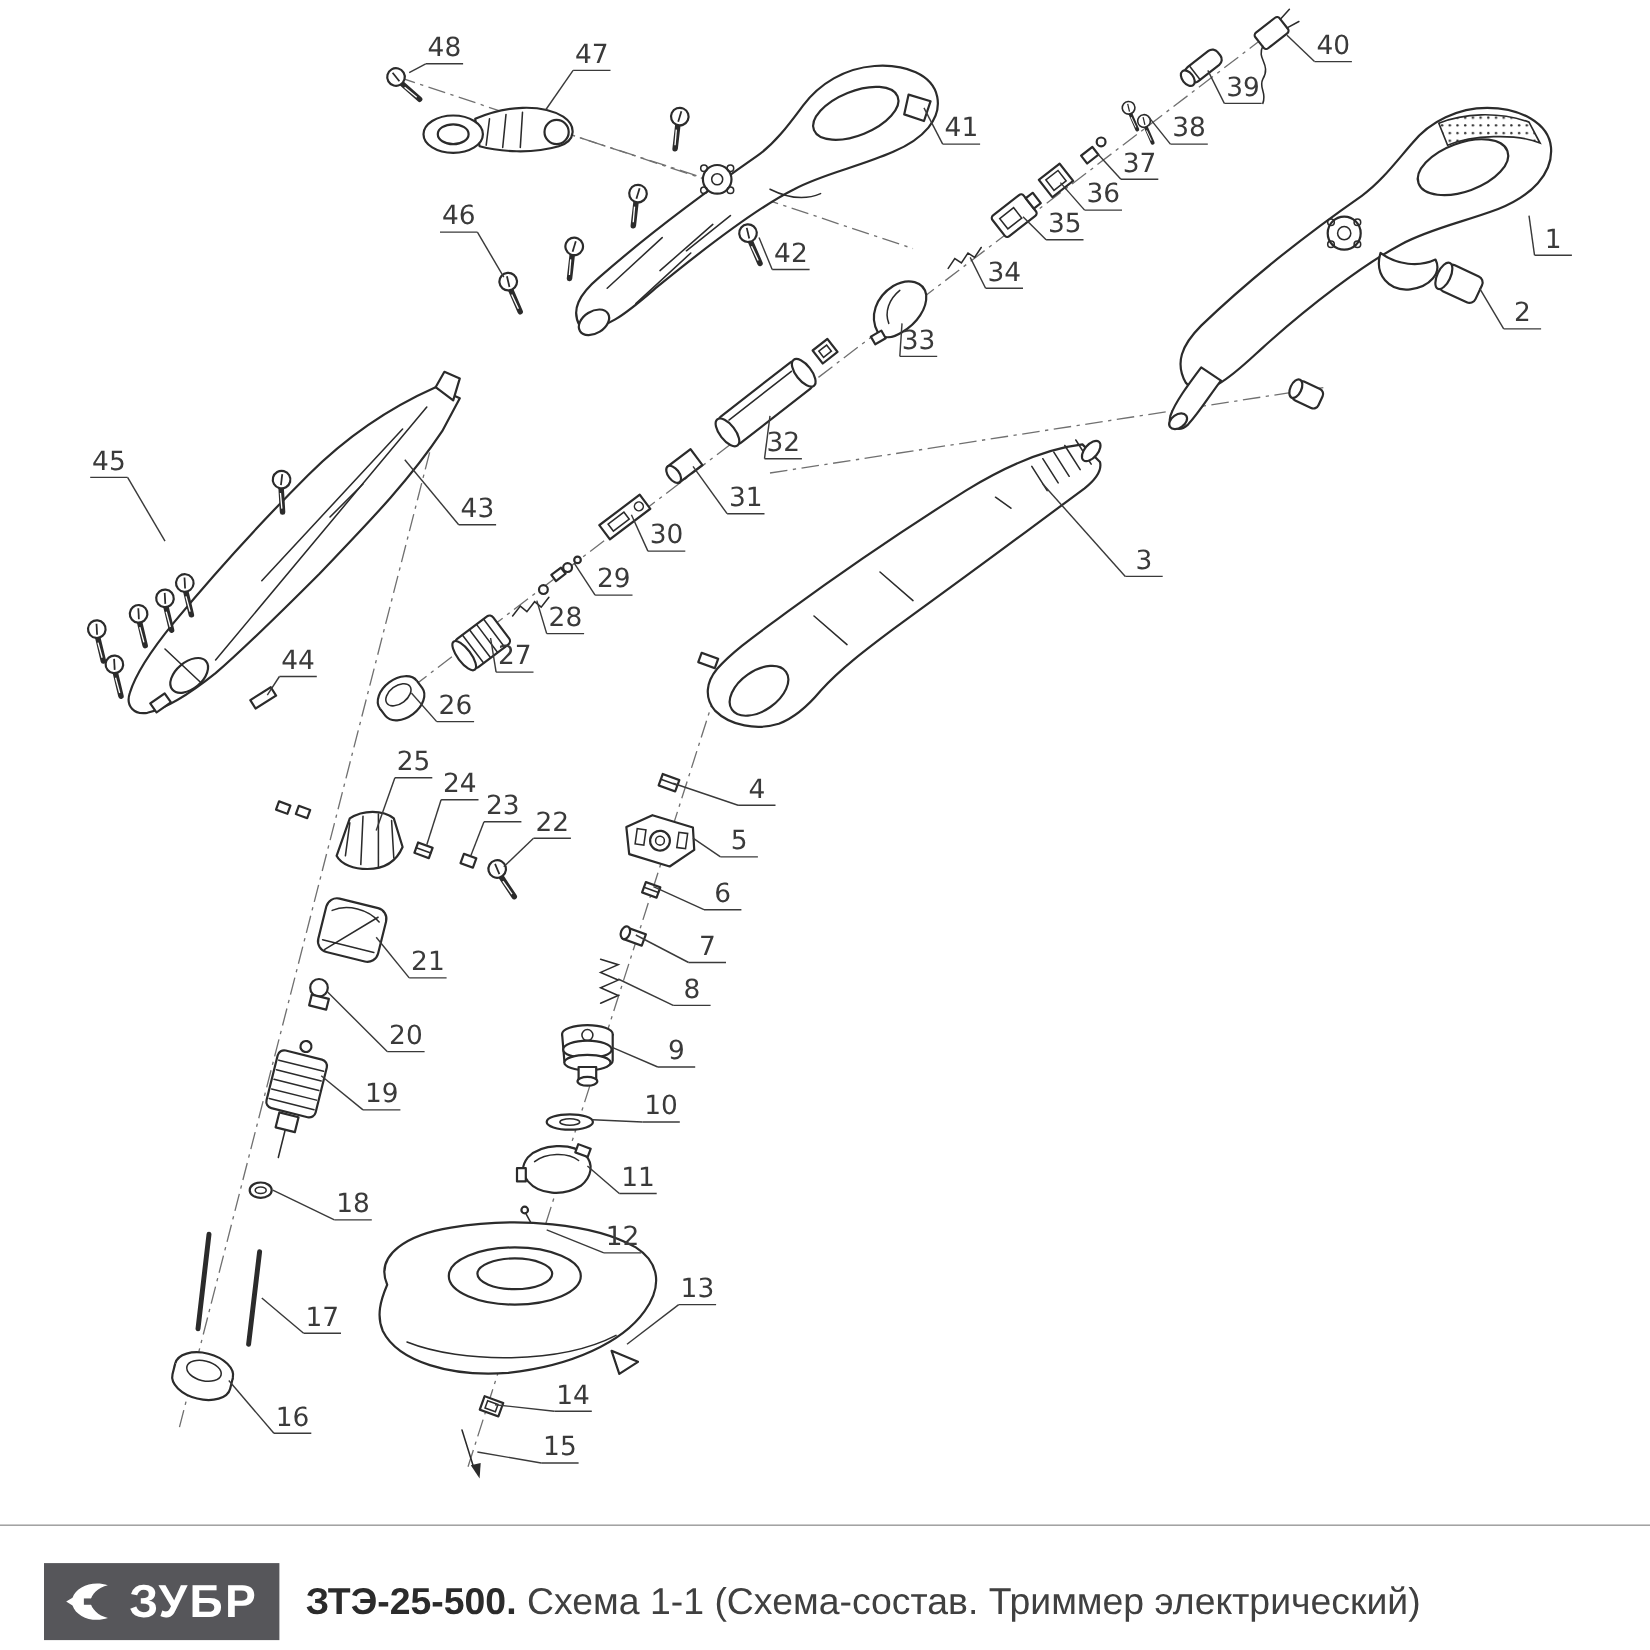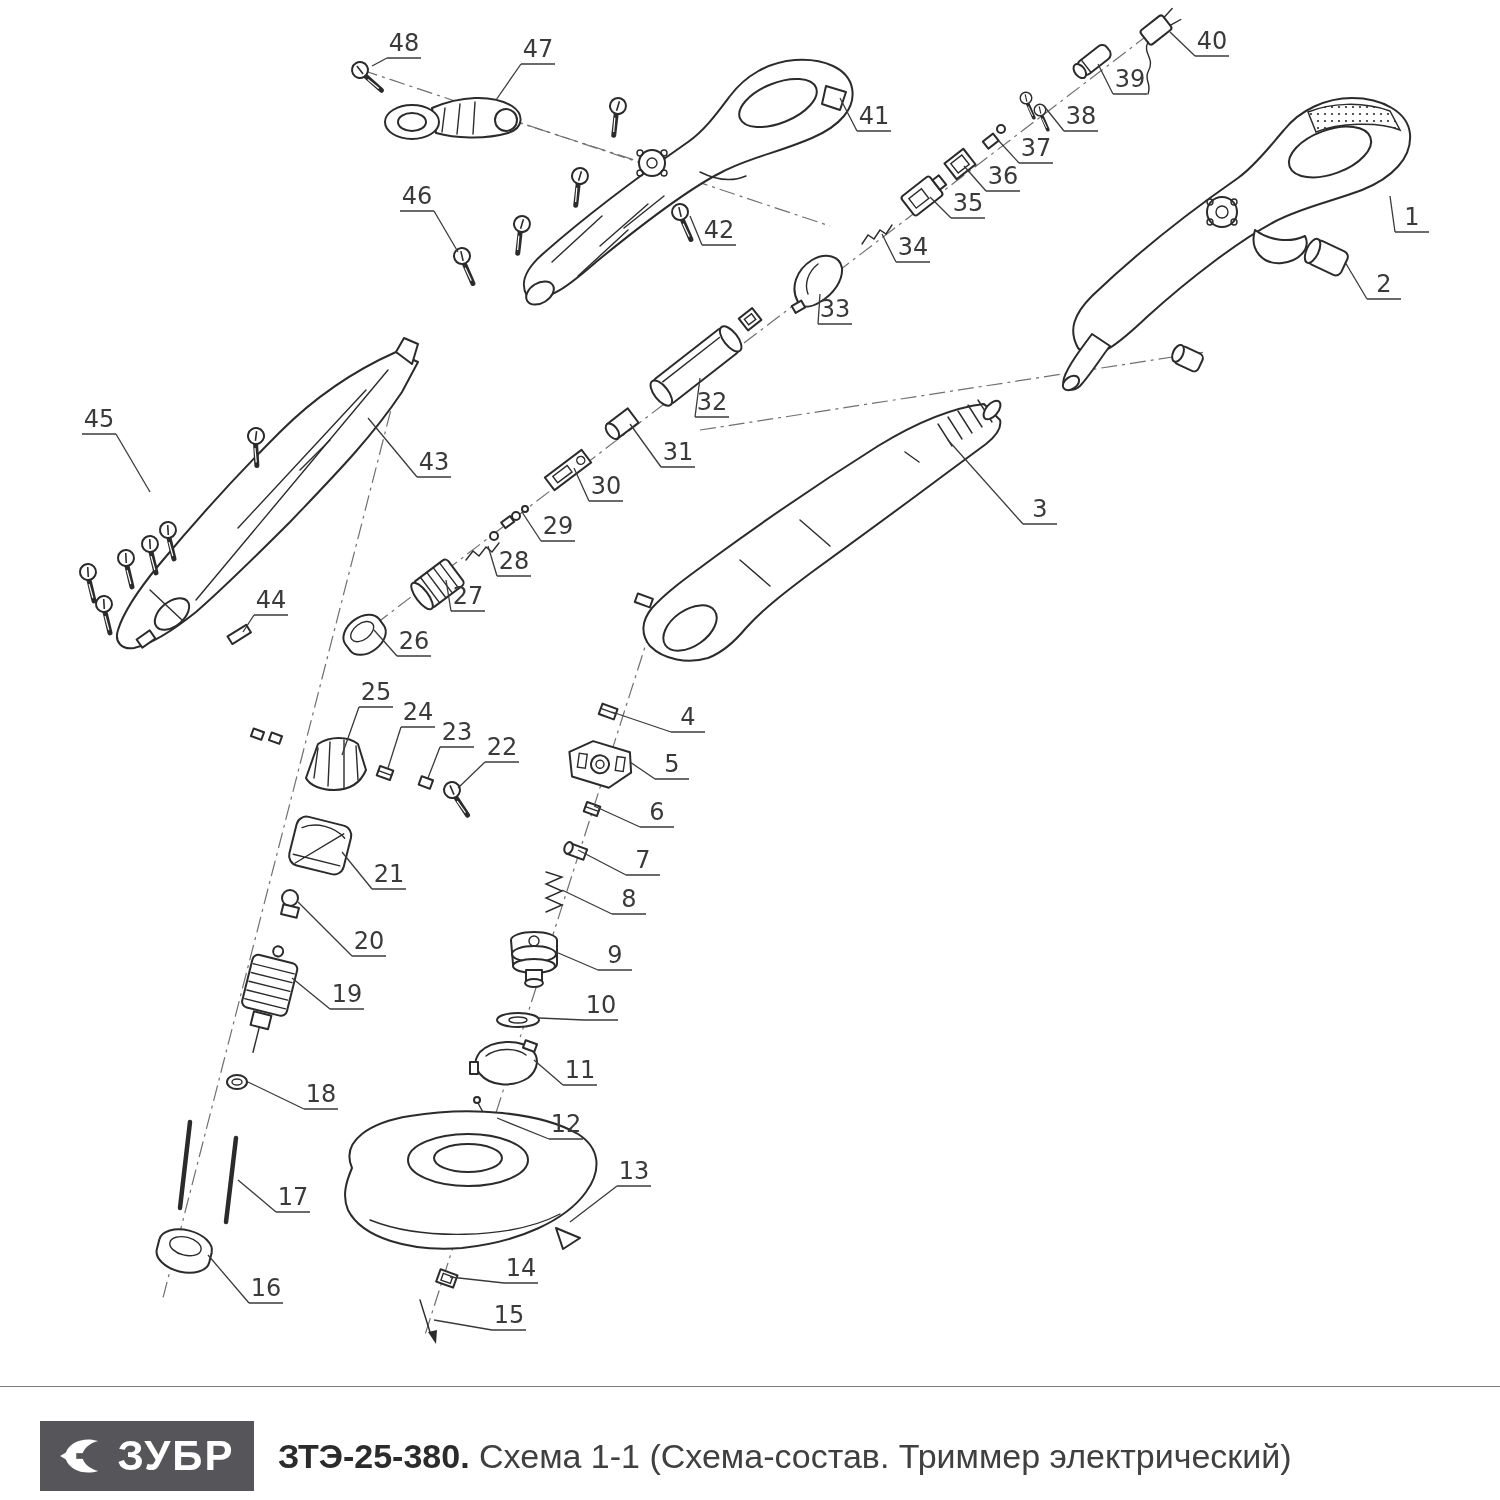--- a/index.html
+++ b/index.html
@@ -455,15 +455,15 @@
 
 <div class="footer">
   <div class="brand-box">
     <svg width="46" height="46" viewBox="0 0 40 40">
       <path d="M34,7 C22,3 9,8 6,17 L1,20 L6,23 C9,32 22,37 34,33 C26,31 21,26 20,20 C21,14 26,9 34,7 Z" fill="#ffffff"></path>
       <rect x="15" y="17.5" width="11" height="5" fill="#56565a"></rect>
     </svg>
     <span class="brand-text">ЗУБР</span>
   </div>
   <div class="title-line">
-    <span class="model">ЗТЭ-25-380.</span><span class="subtitle"> Схема 1-1 (Схема-состав. Триммер электрический)</span>
+    <span class="model">ЗТЭ-25-500.</span><span class="subtitle"> Схема 1-1 (Схема-состав. Триммер электрический)</span>
   </div>
 </div>
 
 </body></html>

